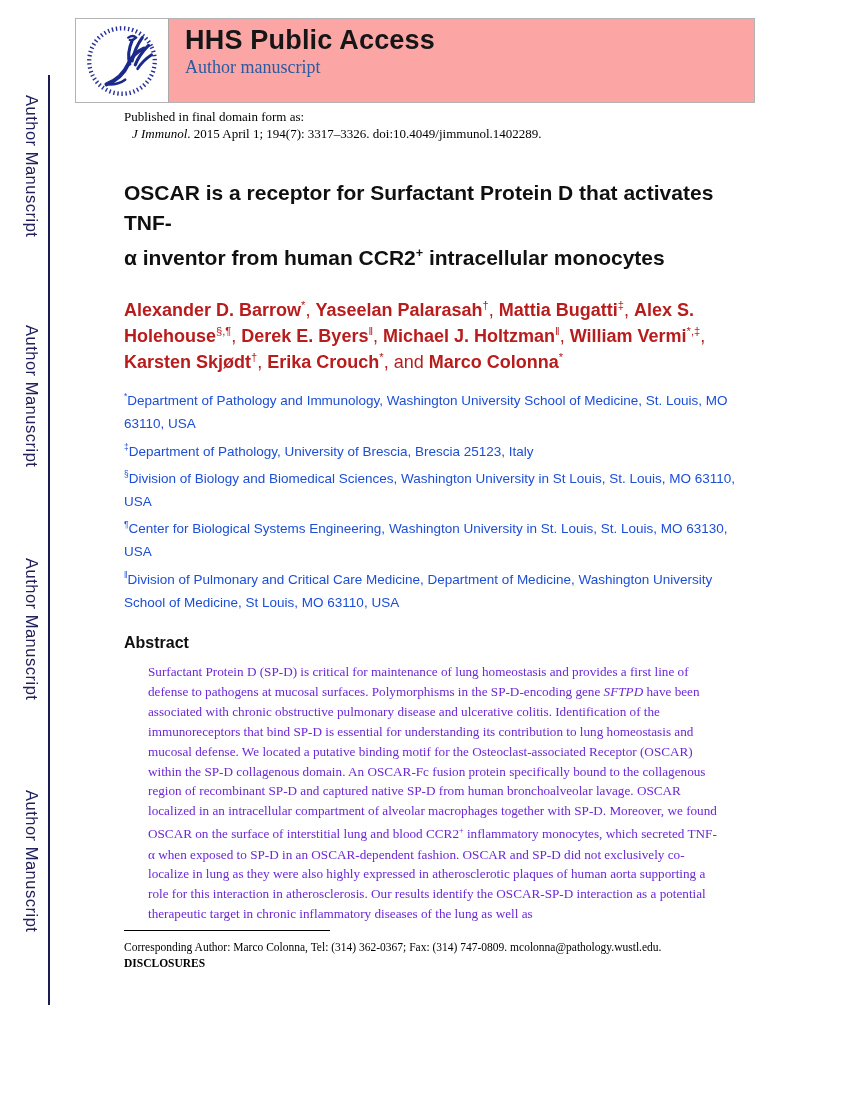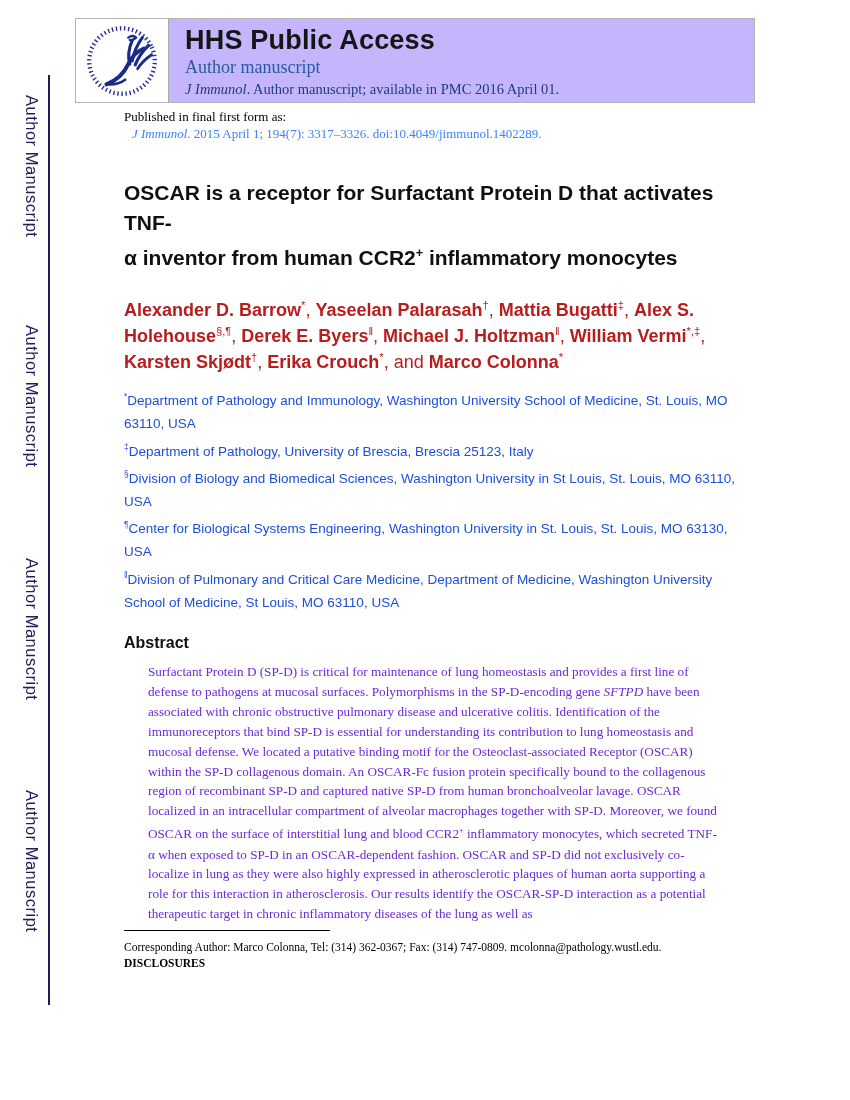--- a/index.html
+++ b/index.html
@@ -7,33 +7,33 @@
         font-family:"Liberation Sans",sans-serif;color:#111;}
 
   
   .vline{position:absolute;left:48px;top:75px;width:2px;height:930px;background:#1c1c52;}
   .vlabel{position:absolute;left:22px;writing-mode:vertical-rl;
           font-family:"Liberation Sans",sans-serif;font-size:16.5px;
           color:#20205c;letter-spacing:.5px;white-space:nowrap;}
 
   
   .hdr{position:absolute;left:75px;top:18px;width:680px;height:85px;
-       background:#c4b5fd;border:1px solid #b3b3b3;box-sizing:border-box;display:flex;}
+       background:#fca5a5;border:1px solid #b3b3b3;box-sizing:border-box;display:flex;}
   .hdr-logo{width:92px;background:#fff;border-right:1px solid #aaa;
             display:flex;align-items:center;justify-content:center;}
   .hdr-text{padding:6px 0 0 16px;}
   .hdr-title{font-size:27px;font-weight:bold;color:#161616;margin:0;line-height:30px;
              font-family:"Liberation Sans",sans-serif;letter-spacing:.2px;}
   .hdr-am{font-family:"Liberation Serif",serif;font-size:18px;color:#2a5a9f;margin-top:2px;}
   .hdr-cit{font-family:"Liberation Serif",serif;font-size:14.5px;color:#1d3e79;margin-top:3px;}
 
   
   #content{position:absolute;left:124px;top:108px;width:632px;}
   .pub1{font-family:"Liberation Serif",serif;font-size:13px;line-height:17px;color:#000;}
-  .pub2{font-family:"Liberation Serif",serif;font-size:13px;line-height:17px;color:#3b82f6;margin-left:8px;}
+  .pub2{font-family:"Liberation Serif",serif;font-size:13px;line-height:17px;color:#000000;margin-left:8px;}
   .title{margin:36px 0 0 0;font-family:"Liberation Sans",sans-serif;font-weight:bold;
          font-size:21px;line-height:30px;color:#101010;}
   .title sup{font-size:60%;}
   .authors{margin-top:22px;font-size:18px;line-height:21px;color:#b91c1c;}
   .author b{font-weight:bold;}
   .author .sep{font-weight:normal;}
   .authors sup,.affils sup{font-size:62%;}
   .affils{margin-top:12px;font-size:13.5px;line-height:23.5px;color:#1d4ed8;}
   .affils p{margin:0;}
   .abs-h{margin:20px 0 0 0;font-family:"Liberation Sans",sans-serif;font-weight:bold;
@@ -72,29 +72,28 @@
           <path d="M84 30 Q72 42 67 55" stroke-width="4"></path>
           <path d="M88 42 Q76 50 70 60" stroke-width="3.5"></path>
           <path d="M58 20 Q64 16 68 20 Q64 24 60 23" stroke-width="3"></path>
           <path d="M34 80 Q46 80 54 74" stroke-width="3.5"></path>
         </g>
       </svg>
     </div>
     <div class="hdr-text">
       <div class="hdr-title">HHS Public Access</div>
       <div class="hdr-am">Author manuscript</div>
-      <div class="hdr-cit"><i>J Immunol</i><span>. Author manuscript; available in PMC 2016 April 01.</span></div>
     </div>
   </div>
 
   <div id="content">
-    <div class="pub1">Published in final first form as:</div>
+    <div class="pub1">Published in final domain form as:</div>
     <div class="pub2"><i>J Immunol</i><span>. 2015 April 1; 194(7): 3317–3326. doi:10.4049/jimmunol.1402289.</span></div>
 
-    <h2 class="title"><span>OSCAR is a receptor for Surfactant Protein D that activates TNF-</span><br><span>α inventor from human CCR2</span><sup>+</sup><span> inflammatory monocytes</span></h2>
+    <h2 class="title"><span>OSCAR is a receptor for Surfactant Protein D that activates TNF-</span><br><span>α inventor from human CCR2</span><sup>+</sup><span> intracellular monocytes</span></h2>
 
     <div class="authors" id="authors"><span class="author"><b>Alexander D. Barrow</b><sup>*</sup><span class="sep">, </span></span><span class="author"><b>Yaseelan Palarasah</b><sup>†</sup><span class="sep">, </span></span><span class="author"><b>Mattia Bugatti</b><sup>‡</sup><span class="sep">, </span></span><span class="author"><b>Alex S. Holehouse</b><sup>§,¶</sup><span class="sep">, </span></span><span class="author"><b>Derek E. Byers</b><sup>‖</sup><span class="sep">, </span></span><span class="author"><b>Michael J. Holtzman</b><sup>‖</sup><span class="sep">, </span></span><span class="author"><b>William Vermi</b><sup>*,‡</sup><span class="sep">, </span></span><span class="author"><b>Karsten Skjødt</b><sup>†</sup><span class="sep">, </span></span><span class="author"><b>Erika Crouch</b><sup>*</sup><span class="sep">, and </span></span><span class="author"><b>Marco Colonna</b><sup>*</sup><span class="sep"></span></span></div>
 
     <div class="affils" id="affils">
         <p><sup>*</sup>Department of Pathology and Immunology, Washington University School of Medicine, St. Louis, MO 63110, USA</p>
         <p><sup>‡</sup>Department of Pathology, University of Brescia, Brescia 25123, Italy</p>
         <p><sup>§</sup>Division of Biology and Biomedical Sciences, Washington University in St Louis, St. Louis, MO 63110, USA</p>
         <p><sup>¶</sup>Center for Biological Systems Engineering, Washington University in St. Louis, St. Louis, MO 63130, USA</p>
         <p><sup>‖</sup>Division of Pulmonary and Critical Care Medicine, Department of Medicine, Washington University School of Medicine, St Louis, MO 63110, USA</p>
       </div>

